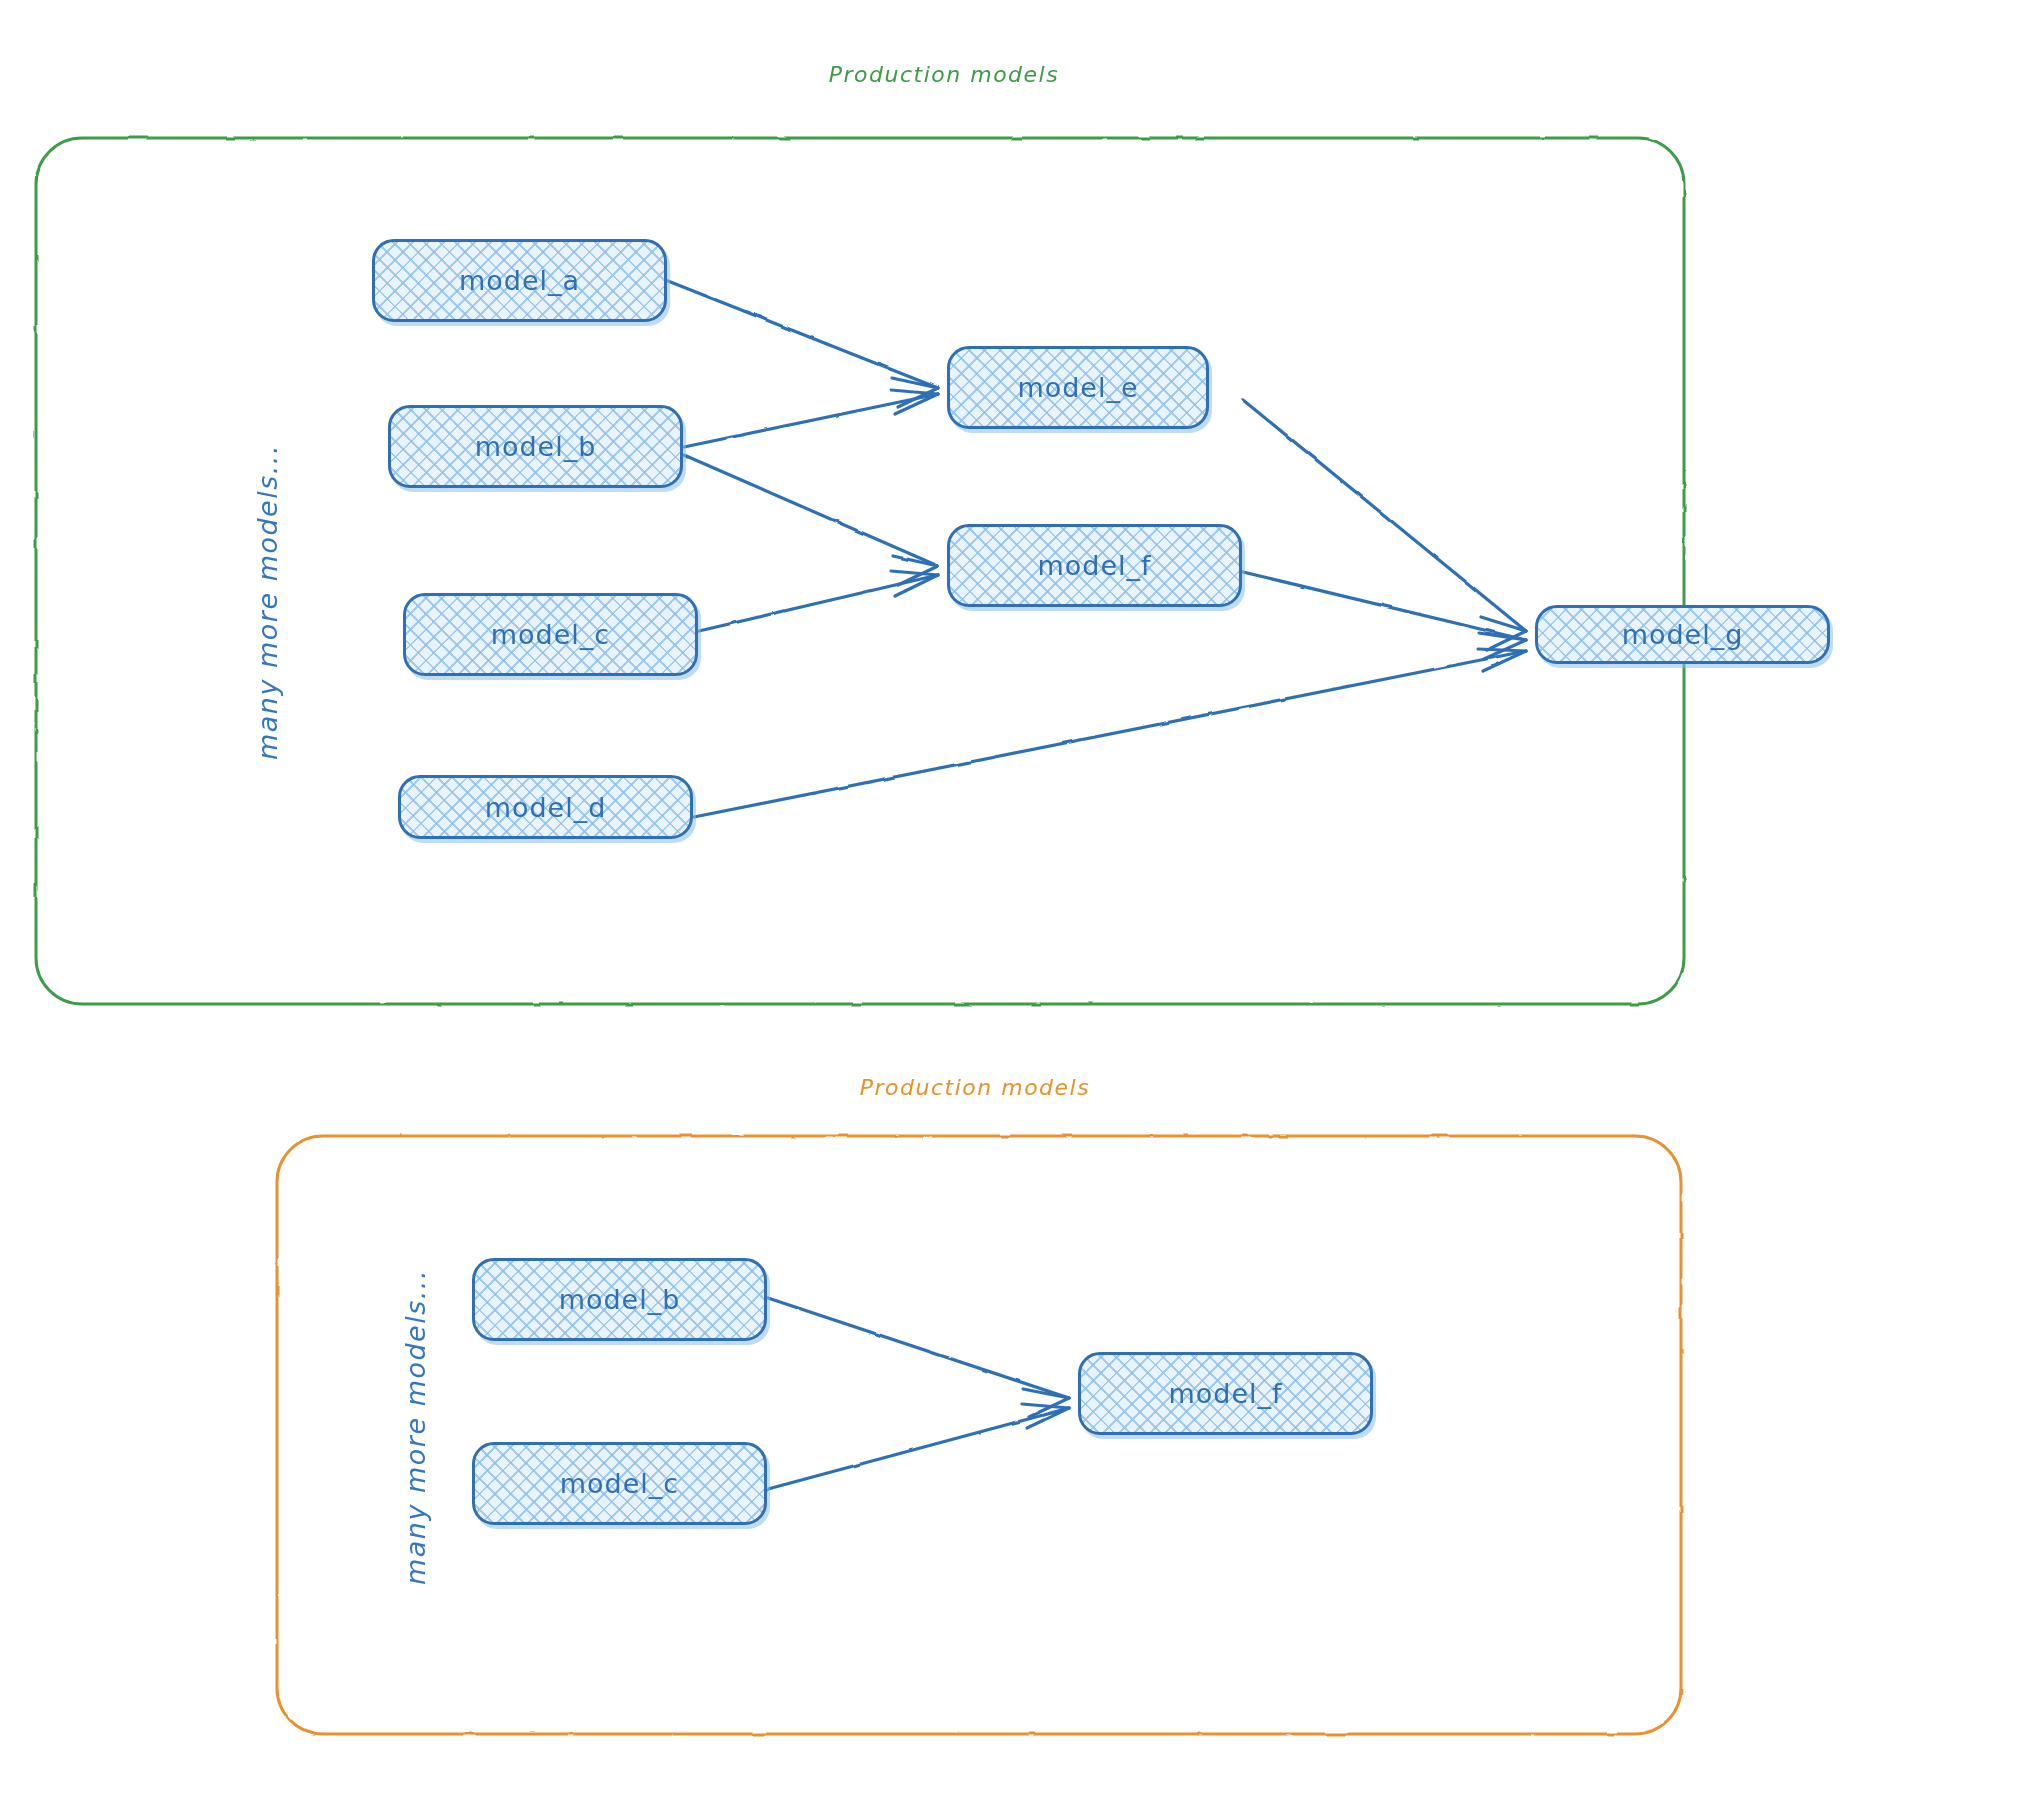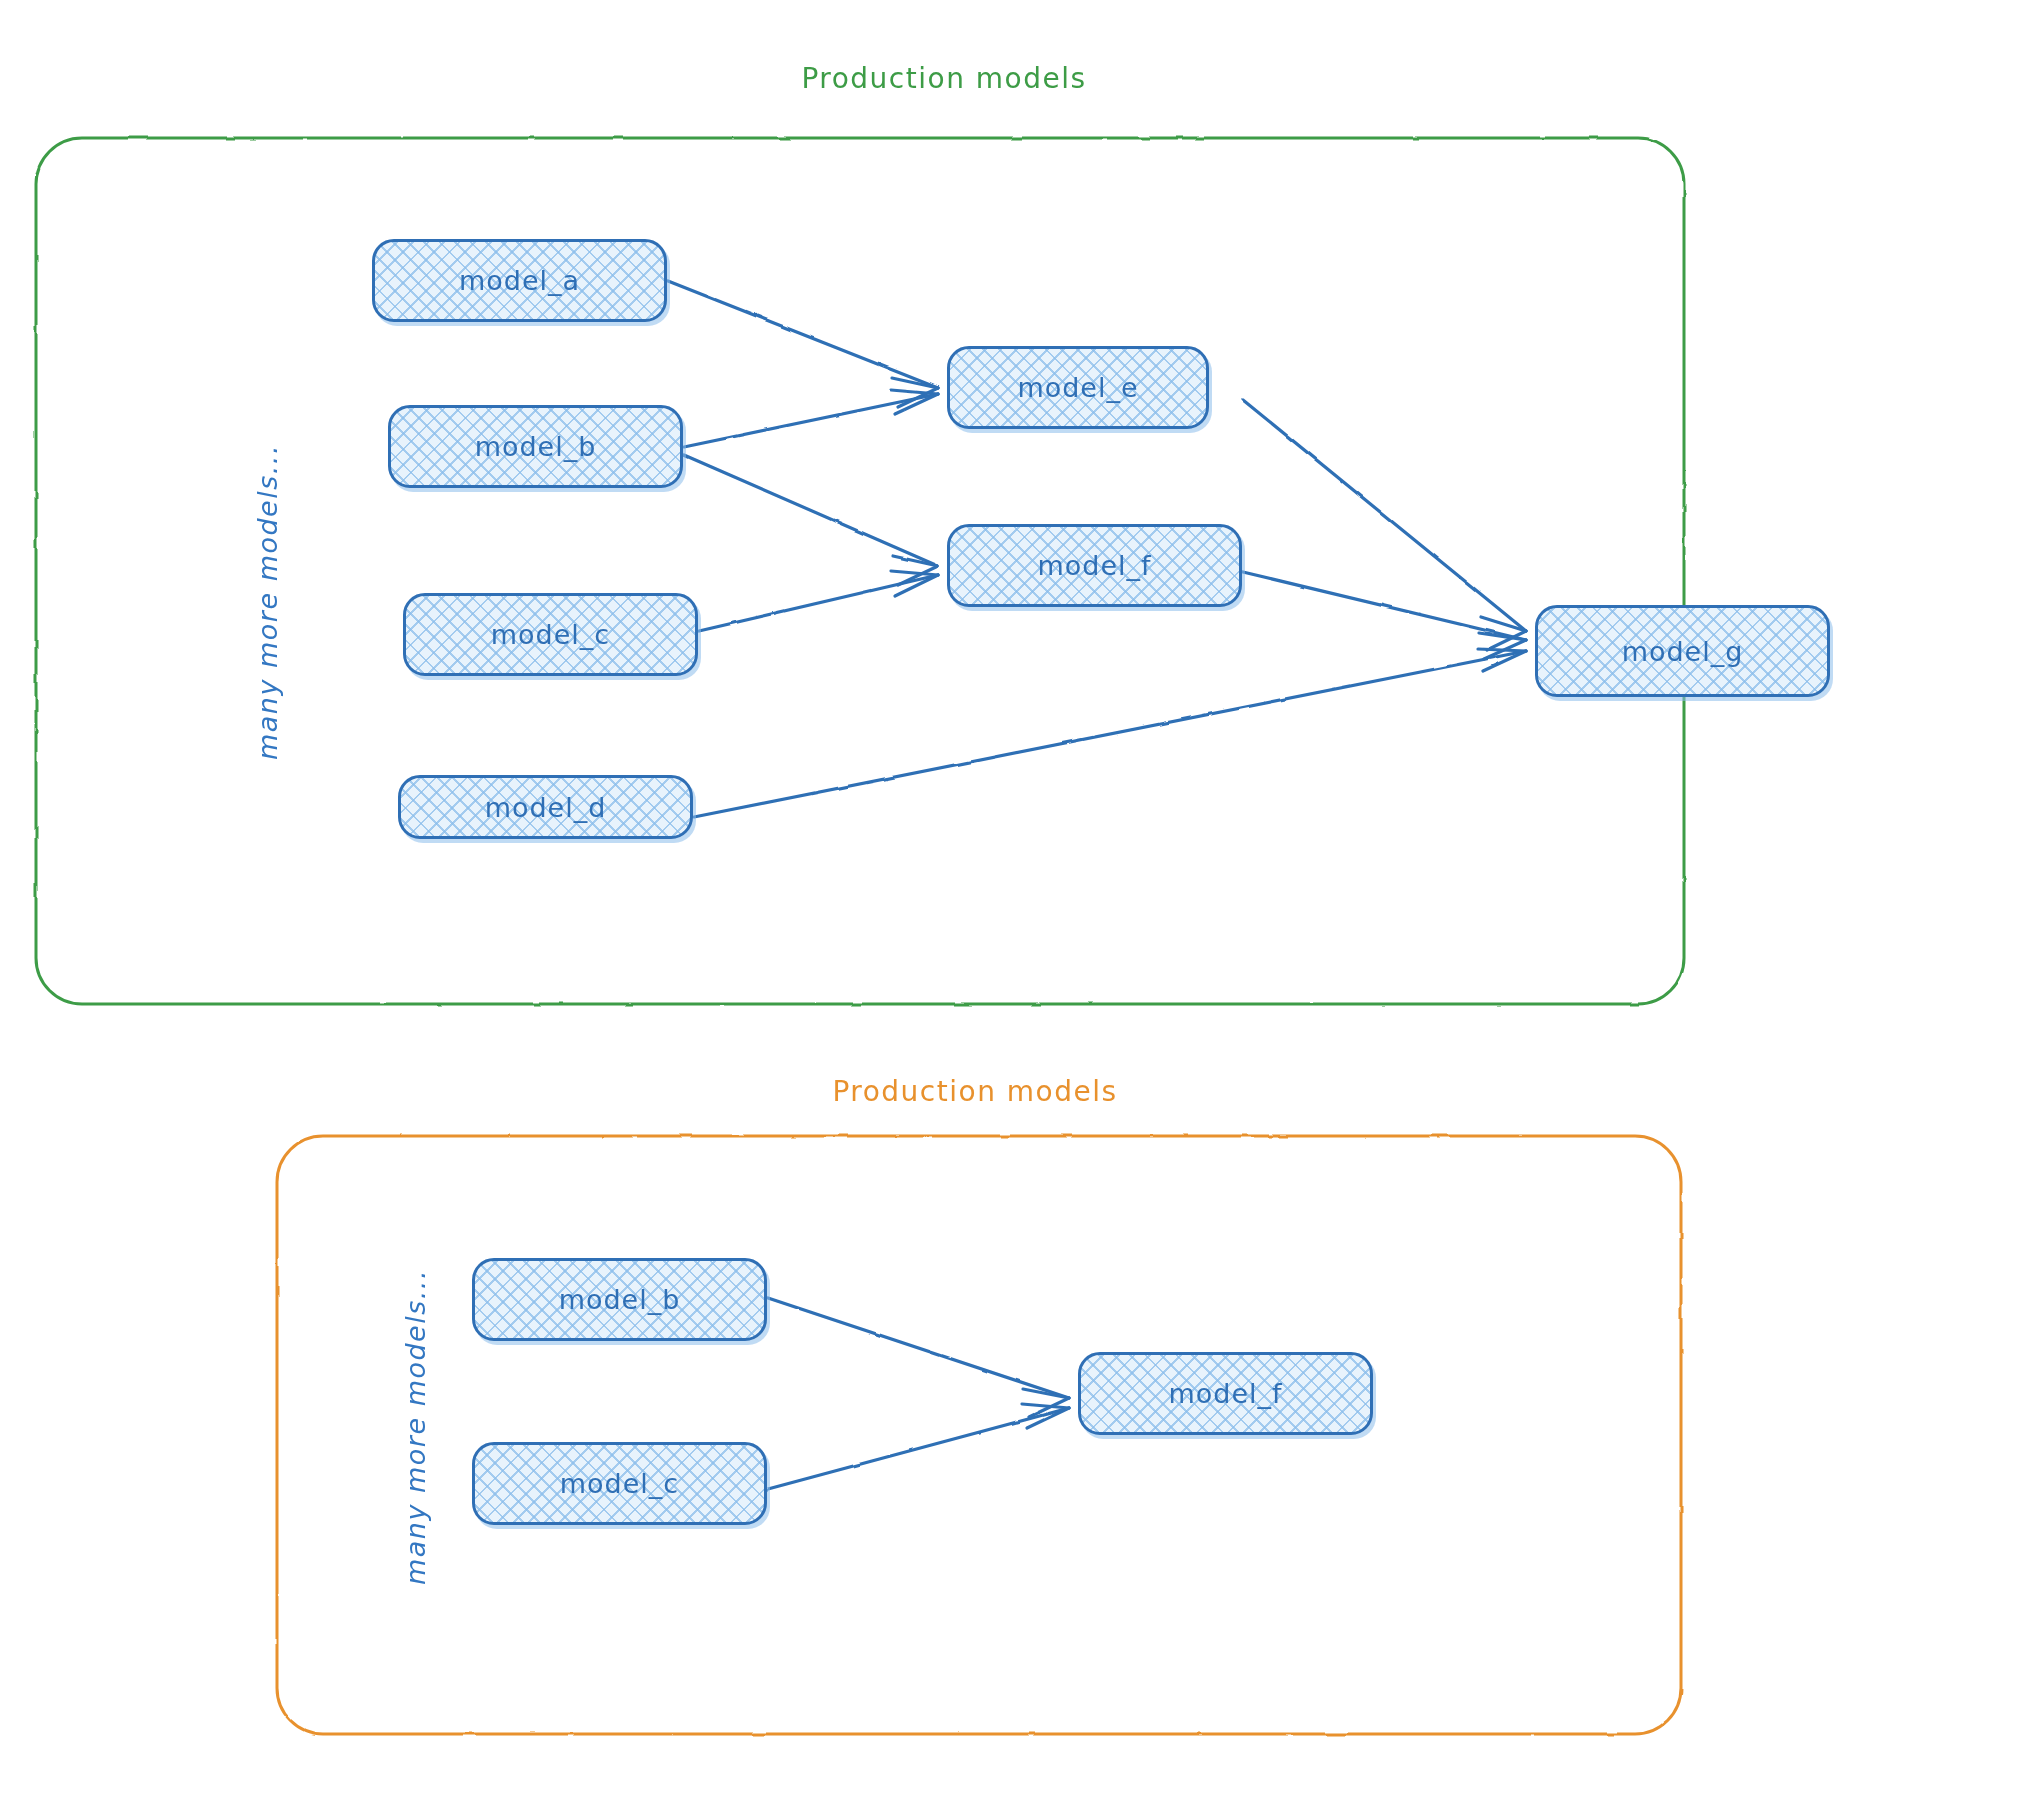--- a/index.html
+++ b/index.html
@@ -16,21 +16,22 @@
   }
   #canvas {
     position: absolute;
     left: 0; top: 0;
     width: 2024px;
     height: 1818px;
   }
   .grp-title {
     position: absolute;
     font-family: "DejaVu Sans", sans-serif;
-    font-size: 28px;
+    font-size: 22px;
+    font-style: italic;
     letter-spacing: 1.5px;
     white-space: nowrap;
     transform: translateX(-50%);
   }
   .grp-title.prod { color: #3d9c46; }
   .grp-title.dev  { color: #e8912d; }
 
   .node {
     position: absolute;
     box-sizing: border-box;
@@ -169,21 +170,21 @@
 </div>
 
 <div class="node" style="left:947px; top:346px; width:262px; height:83px;">
   <span class="node-label">model_e</span>
 </div>
 
 <div class="node" style="left:947px; top:524px; width:295px; height:83px;">
   <span class="node-label">model_f</span>
 </div>
 
-<div class="node" style="left:1535px; top:605px; width:295px; height:92px;">
+<div class="node" style="left:1535px; top:605px; width:295px; height:59px;">
   <span class="node-label">model_g</span>
 </div>
 
 <div class="node" style="left:472px; top:1258px; width:295px; height:83px;">
   <span class="node-label">model_b</span>
 </div>
 
 <div class="node" style="left:472px; top:1442px; width:295px; height:83px;">
   <span class="node-label">model_c</span>
 </div>

